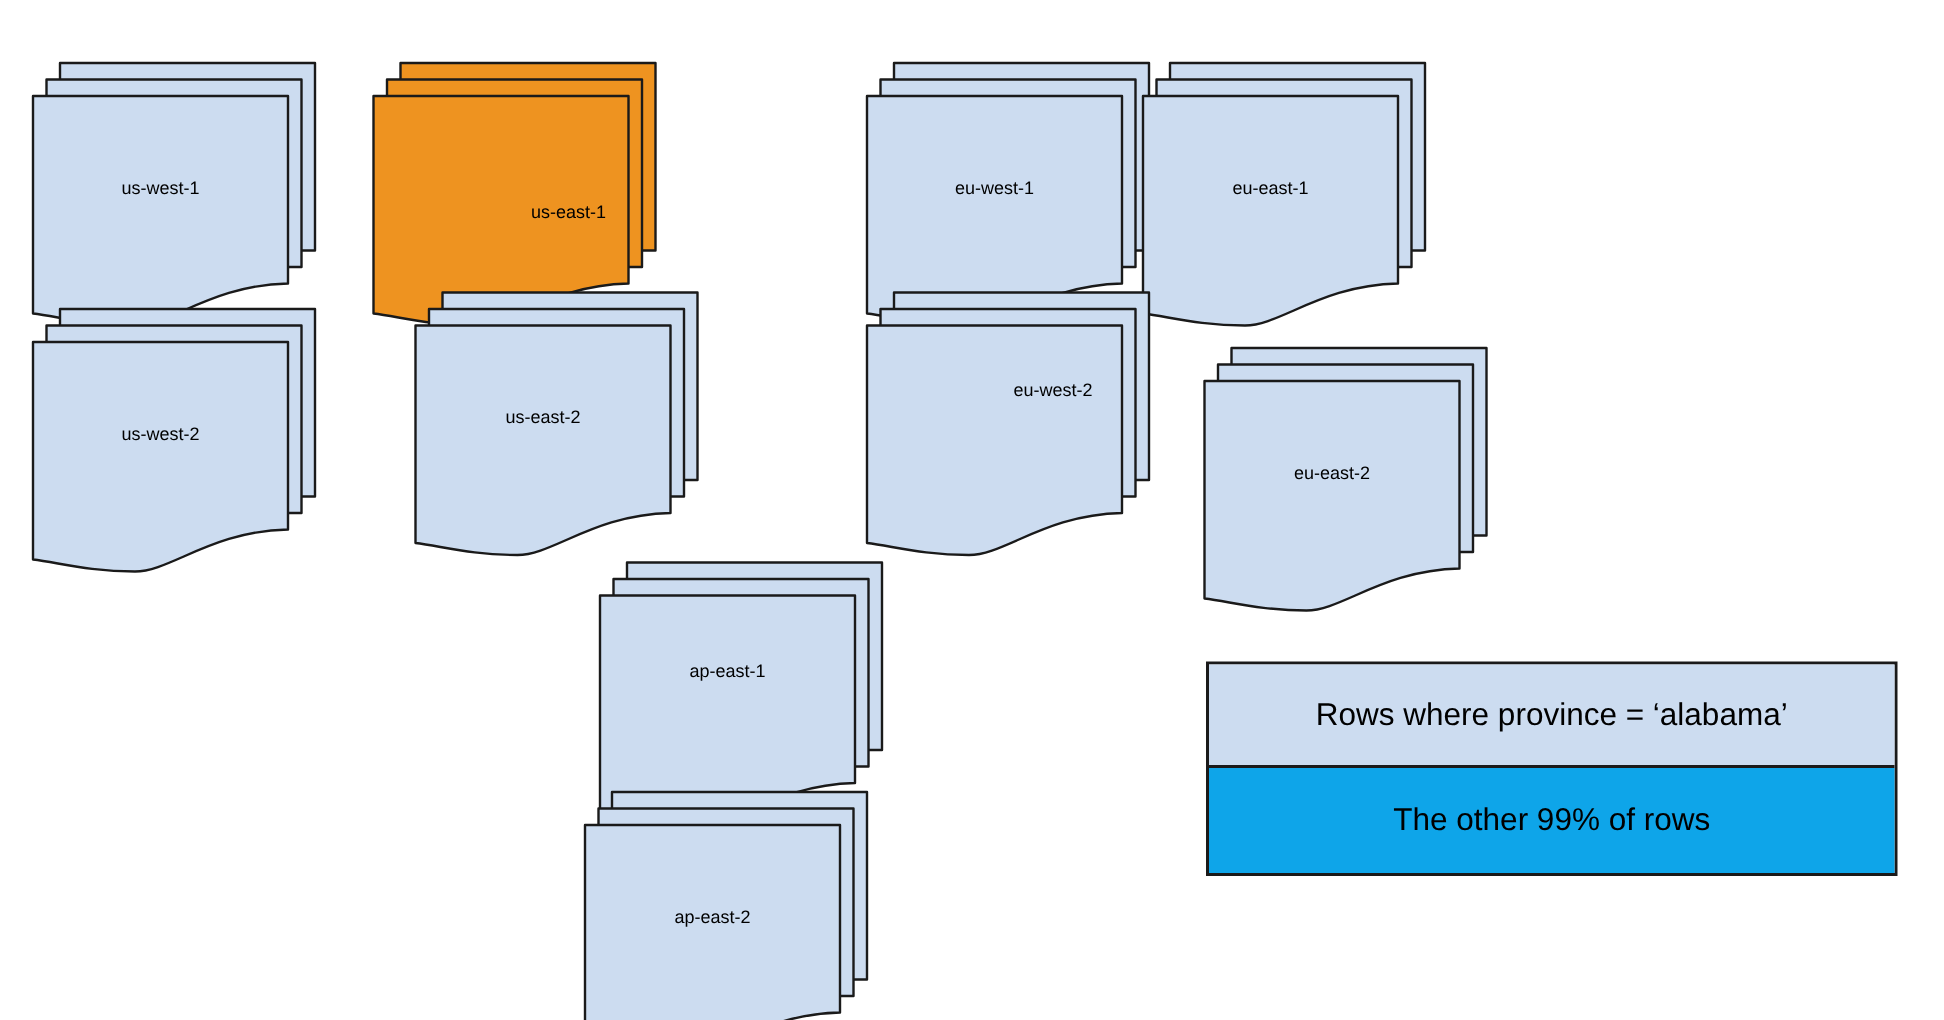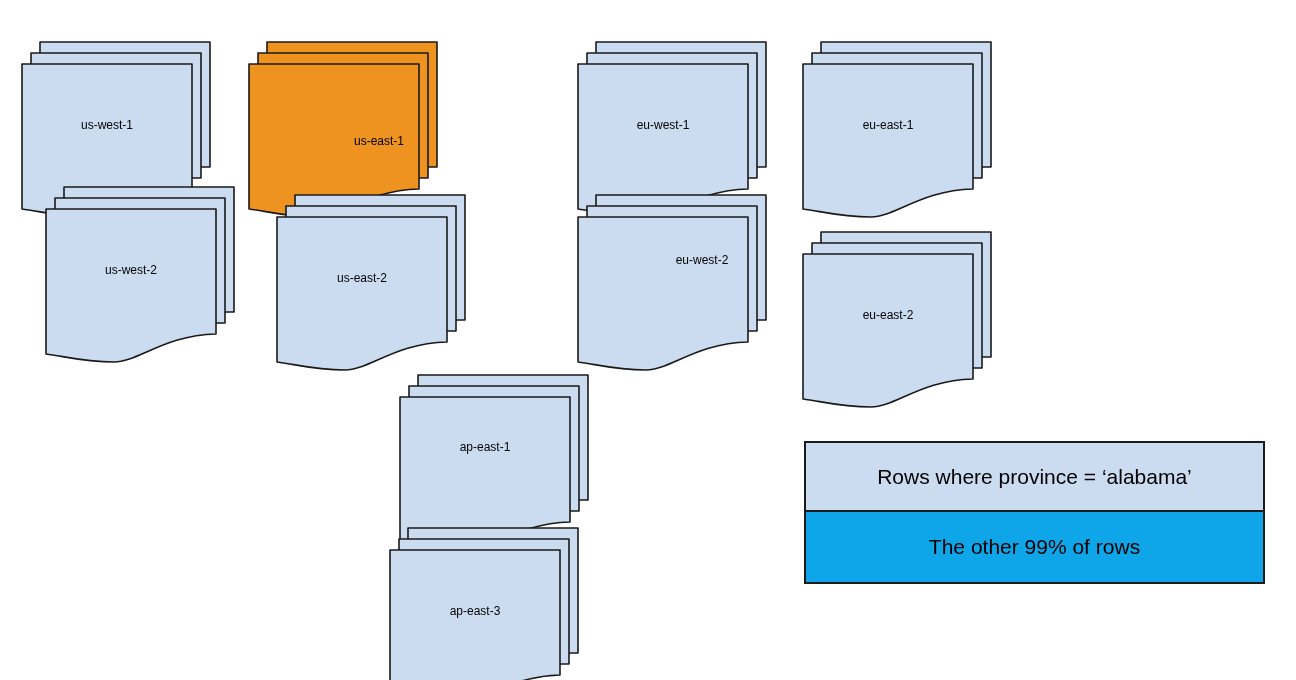--- a/index.html
+++ b/index.html
@@ -88,29 +88,29 @@
       <div class="stack-label" style="top: 93px; padding-left: 45px;">us-east-1</div>
     </div>
     <div class="stack" style="left: 578px; top: 42px;">
       <svg width="194" height="181" viewBox="0 0 194 181">
         <path class="sheet-path" d="M 18 0 L 188 0 L 188 125 L 18 125 Z" fill="#ccdcf0"></path>
         <path class="sheet-path" d="M 9 11 L 179 11 L 179 136 L 9 136 Z" fill="#ccdcf0"></path>
         <path class="sheet-path" d="M 0 22 L 170 22 L 170 147 C 119 148 91.8 175 68 175 C 37.4 175 17 169 0 167 Z" fill="#ccdcf0"></path>
       </svg>
       <div class="stack-label" style="top: 76.5px;">eu-west-1</div>
     </div>
-    <div class="stack" style="left: 803px; top: 42px;">
+    <div class="stack" style="left: 762px; top: 42px;">
       <svg width="194" height="181" viewBox="0 0 194 181">
         <path class="sheet-path" d="M 18 0 L 188 0 L 188 125 L 18 125 Z" fill="#ccdcf0"></path>
         <path class="sheet-path" d="M 9 11 L 179 11 L 179 136 L 9 136 Z" fill="#ccdcf0"></path>
         <path class="sheet-path" d="M 0 22 L 170 22 L 170 147 C 119 148 91.8 175 68 175 C 37.4 175 17 169 0 167 Z" fill="#ccdcf0"></path>
       </svg>
       <div class="stack-label" style="top: 76.5px;">eu-east-1</div>
     </div>
-    <div class="stack" style="left: 22px; top: 187px; margin-left: 24px;">
+    <div class="stack" style="left: 22px; top: 206px;">
       <svg width="194" height="181" viewBox="0 0 194 181">
         <path class="sheet-path" d="M 18 0 L 188 0 L 188 125 L 18 125 Z" fill="#ccdcf0"></path>
         <path class="sheet-path" d="M 9 11 L 179 11 L 179 136 L 9 136 Z" fill="#ccdcf0"></path>
         <path class="sheet-path" d="M 0 22 L 170 22 L 170 147 C 119 148 91.8 175 68 175 C 37.4 175 17 169 0 167 Z" fill="#ccdcf0"></path>
       </svg>
       <div class="stack-label" style="top: 76.5px;">us-west-2</div>
     </div>
     <div class="stack" style="left: 249px; top: 195px; margin-left: 28px;">
       <svg width="194" height="181" viewBox="0 0 194 181">
         <path class="sheet-path" d="M 18 0 L 188 0 L 188 125 L 18 125 Z" fill="#ccdcf0"></path>
@@ -142,21 +142,21 @@
         <path class="sheet-path" d="M 0 22 L 170 22 L 170 147 C 119 148 91.8 175 68 175 C 37.4 175 17 169 0 167 Z" fill="#ccdcf0"></path>
       </svg>
       <div class="stack-label" style="top: 66px;">ap-east-1</div>
     </div>
     <div class="stack" style="left: 390px; top: 528px;">
       <svg width="194" height="181" viewBox="0 0 194 181">
         <path class="sheet-path" d="M 18 0 L 188 0 L 188 125 L 18 125 Z" fill="#ccdcf0"></path>
         <path class="sheet-path" d="M 9 11 L 179 11 L 179 136 L 9 136 Z" fill="#ccdcf0"></path>
         <path class="sheet-path" d="M 0 22 L 170 22 L 170 147 C 119 148 91.8 175 68 175 C 37.4 175 17 169 0 167 Z" fill="#ccdcf0"></path>
       </svg>
-      <div class="stack-label" style="top: 76.5px;">ap-east-3</div>
+      <div class="stack-label" style="top: 76.5px;">ap-east-2</div>
     </div>
     <div class="legend" style="left: 804px; top: 441px; width: 461px; height: 143px;">
       <div class="legend-row top" style="height: 69px; background: rgb(204, 220, 240);">
         <span>Rows where province = ‘alabama’</span>
       </div>
       <div class="legend-row" style="height: 70px; background: #0ea5e9;">
         <span>The other 99% of rows</span>
       </div>
     </div>
   </div>

